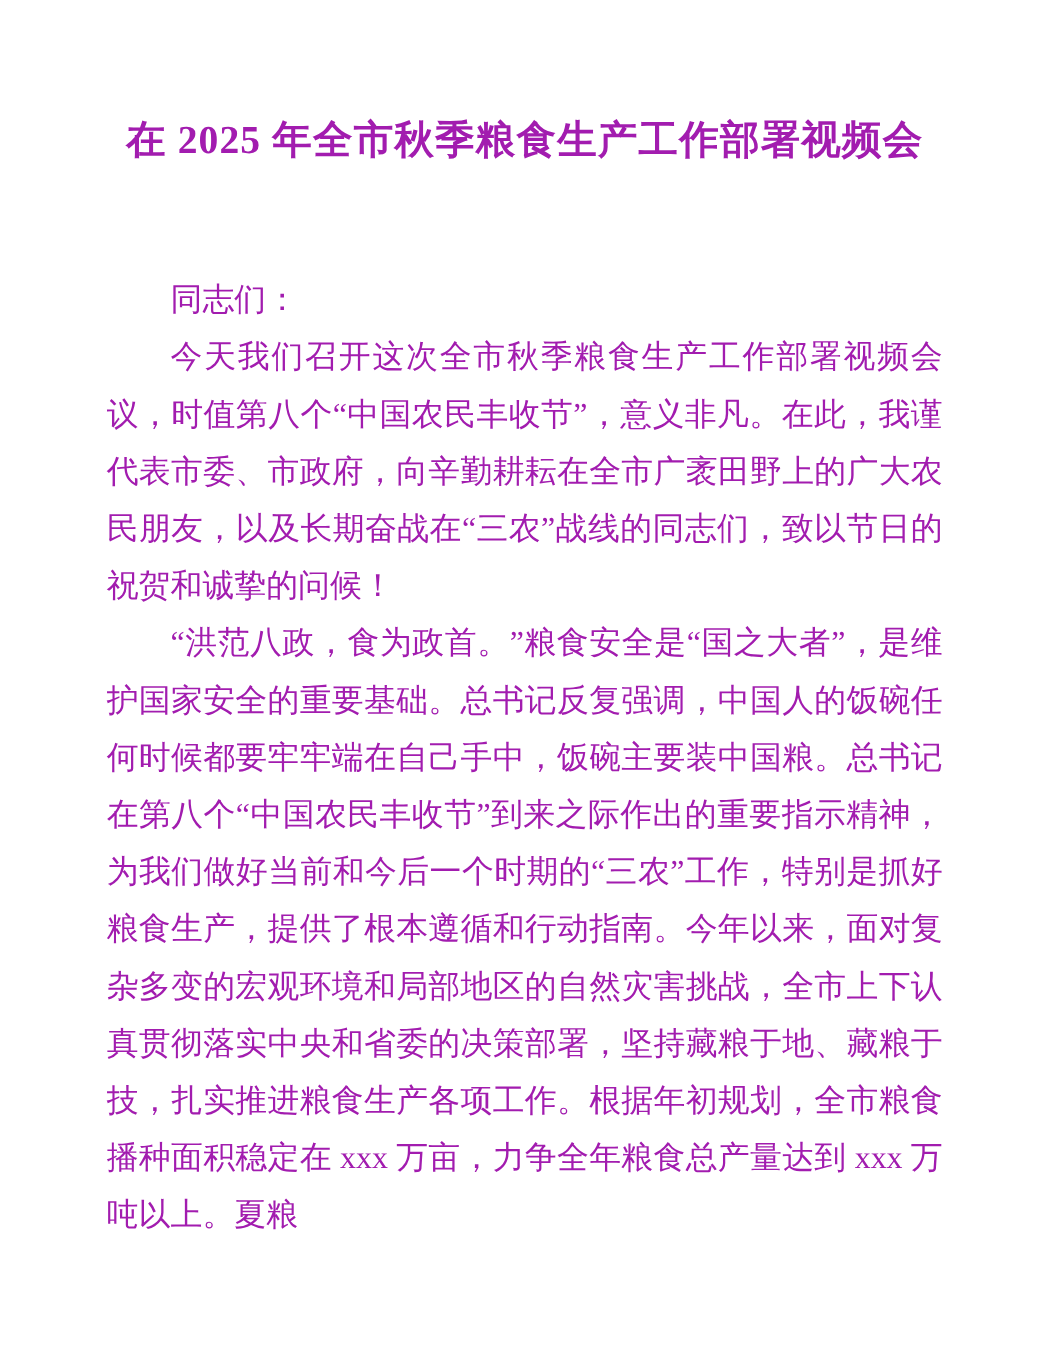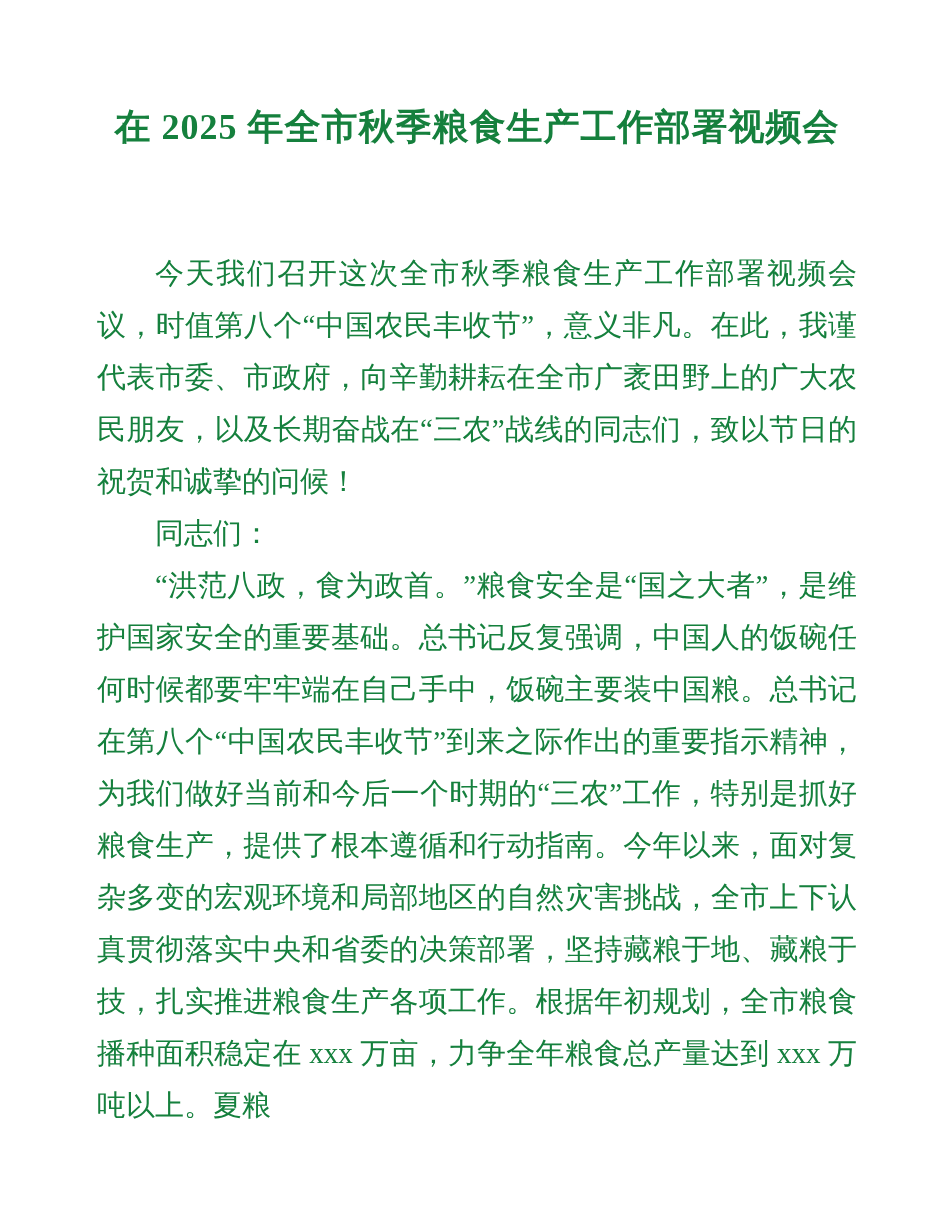--- a/index.html
+++ b/index.html
@@ -7,21 +7,21 @@
     padding: 0;
     background: #ffffff;
   }
   .page {
     position: relative;
     width: 950px;
     height: 1230px;
     background: #ffffff;
     overflow: hidden;
     font-family: "Liberation Serif", "DejaVu Serif", serif;
-    color: #15803d;
+    color: #a21caf;
   }
   .content {
     margin-left: 97px;
     margin-right: 93px; 
   }
   .title {
     margin: 102px 0 0 0;
     padding: 0;
     font-size: 36px;
     line-height: 50px;
@@ -50,19 +50,19 @@
 <body>
 
 <div class="page">
   <div class="content">
 
     <h1 class="title">
       <span class="title-line">在 2025 年全市秋季粮食生产工作部署视频会</span>
     </h1>
 
     <div class="body-text">
+      <p>同志们：</p>
       <p>今天我们召开这次全市秋季粮食生产工作部署视频会议，时值第八个“中国农民丰收节”，意义非凡。在此，我谨代表市委、市政府，向辛勤耕耘在全市广袤田野上的广大农民朋友，以及长期奋战在“三农”战线的同志们，致以节日的祝贺和诚挚的问候！</p>
-      <p>同志们：</p>
       <p>“洪范八政，食为政首。”粮食安全是“国之大者”，是维护国家安全的重要基础。总书记反复强调，中国人的饭碗任何时候都要牢牢端在自己手中，饭碗主要装中国粮。总书记在第八个“中国农民丰收节”到来之际作出的重要指示精神，为我们做好当前和今后一个时期的“三农”工作，特别是抓好粮食生产，提供了根本遵循和行动指南。今年以来，面对复杂多变的宏观环境和局部地区的自然灾害挑战，全市上下认真贯彻落实中央和省委的决策部署，坚持藏粮于地、藏粮于技，扎实推进粮食生产各项工作。根据年初规划，全市粮食播种面积稳定在 xxx 万亩，力争全年粮食总产量达到 xxx 万吨以上。夏粮</p>
     </div>
 
   </div>
 </div>
 
 </body></html>

